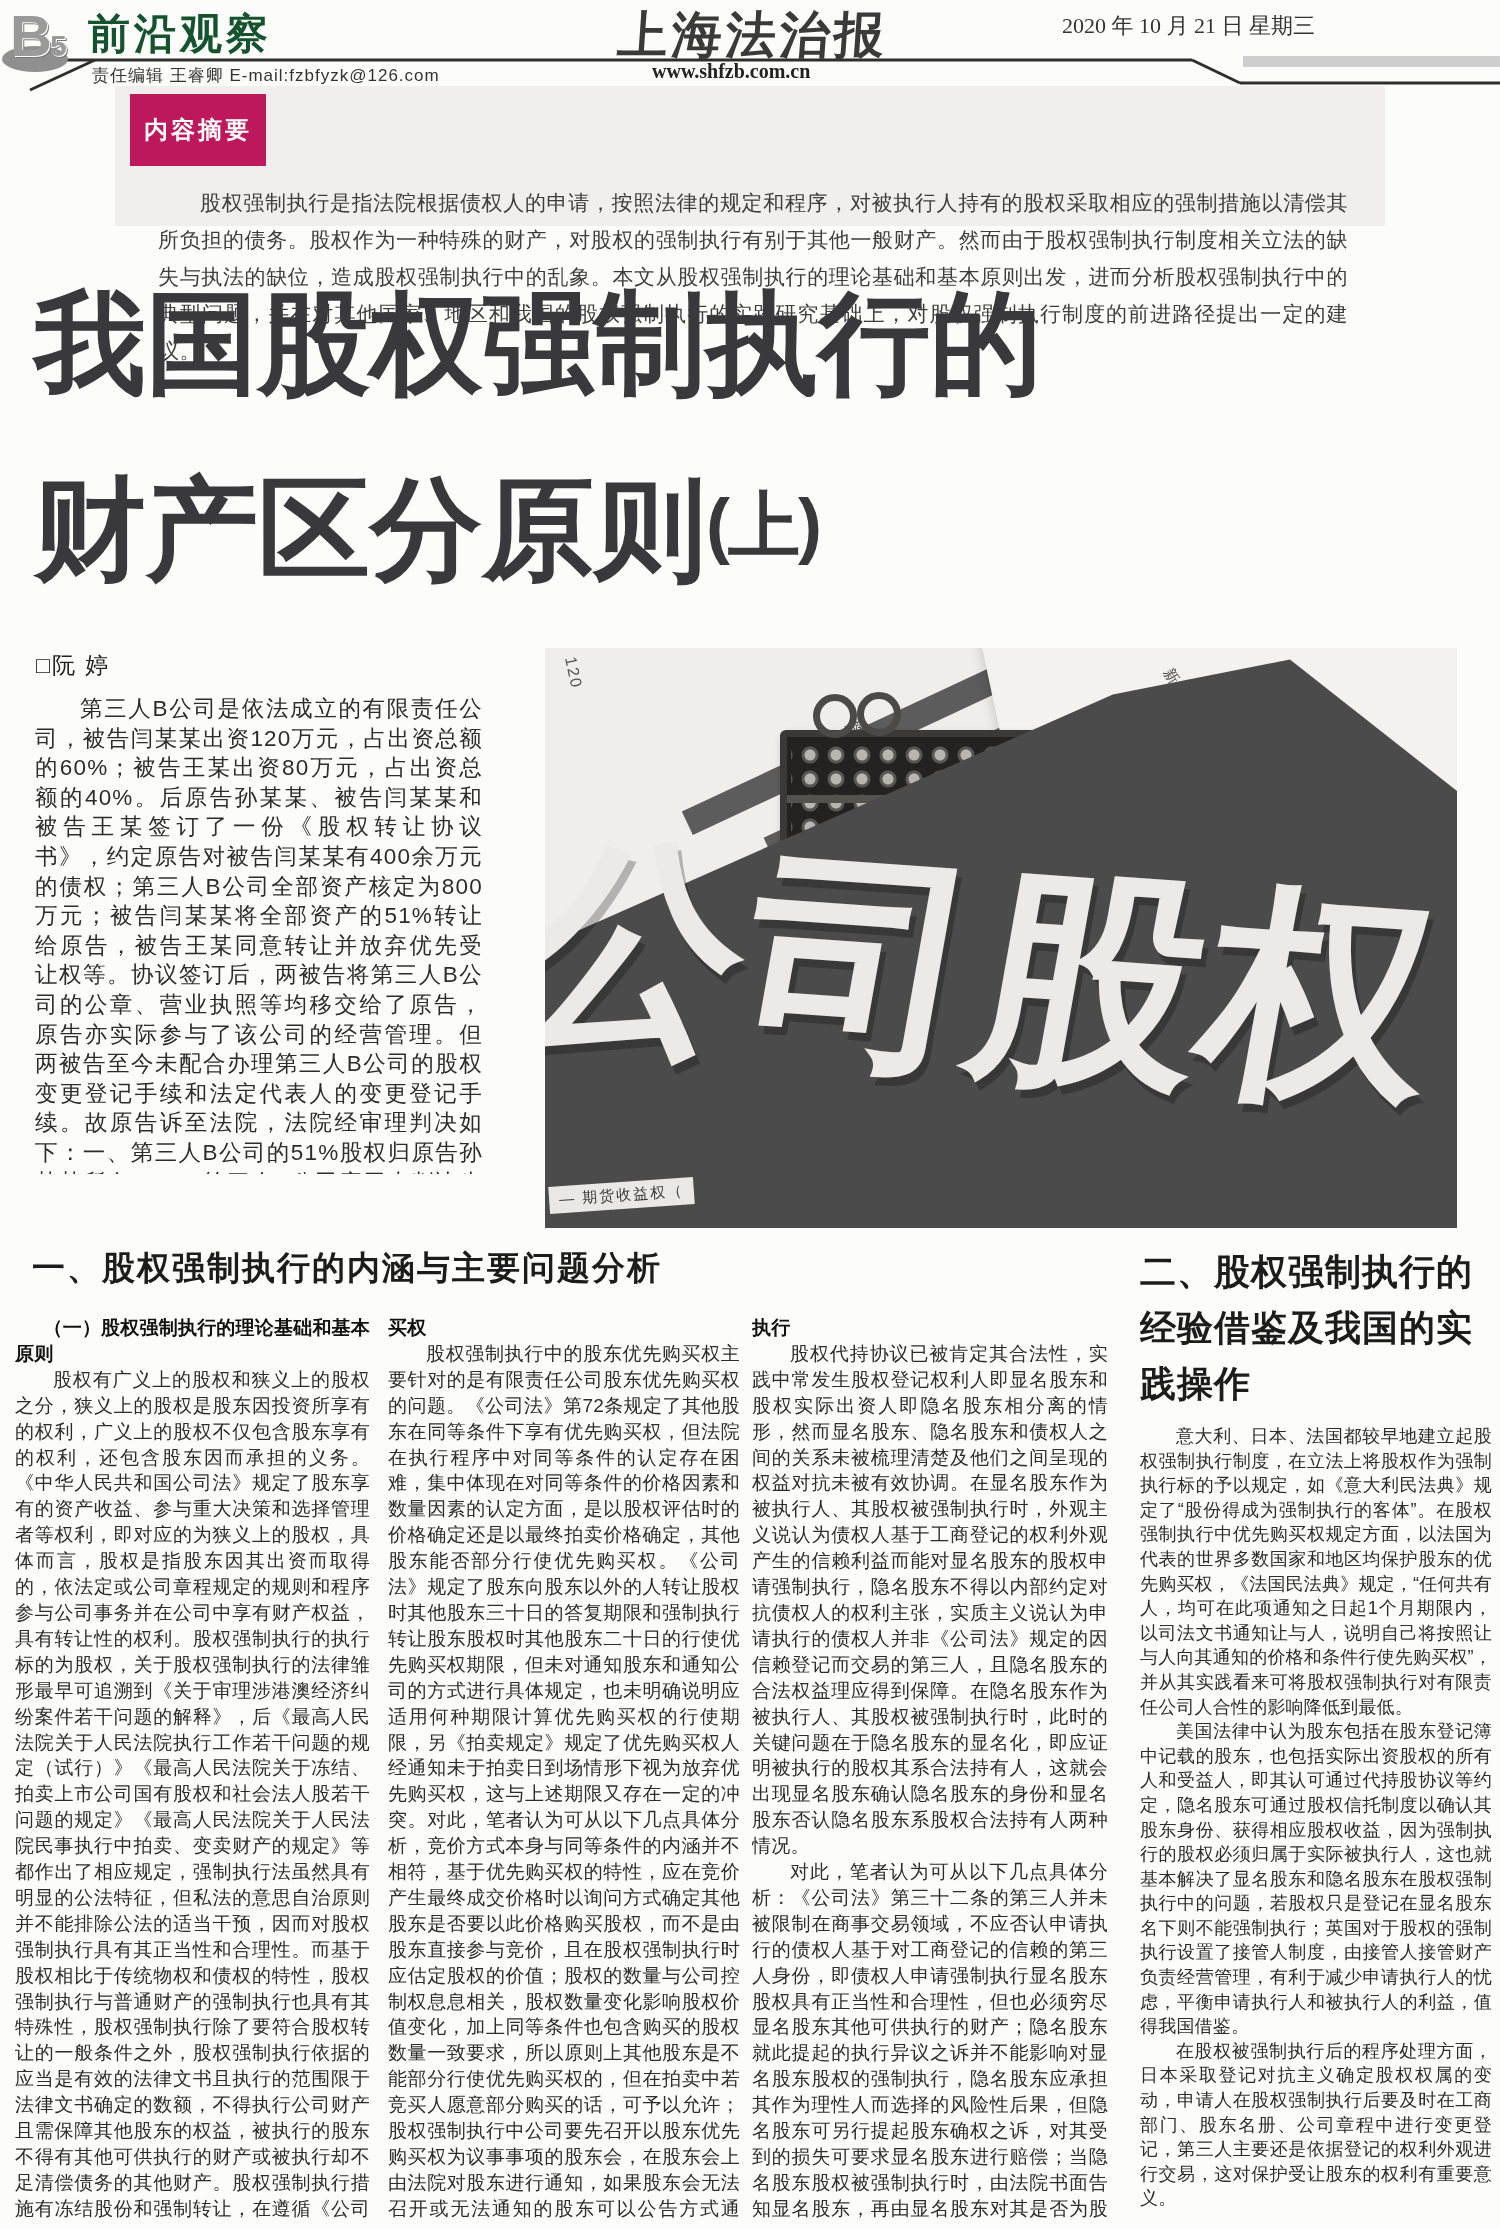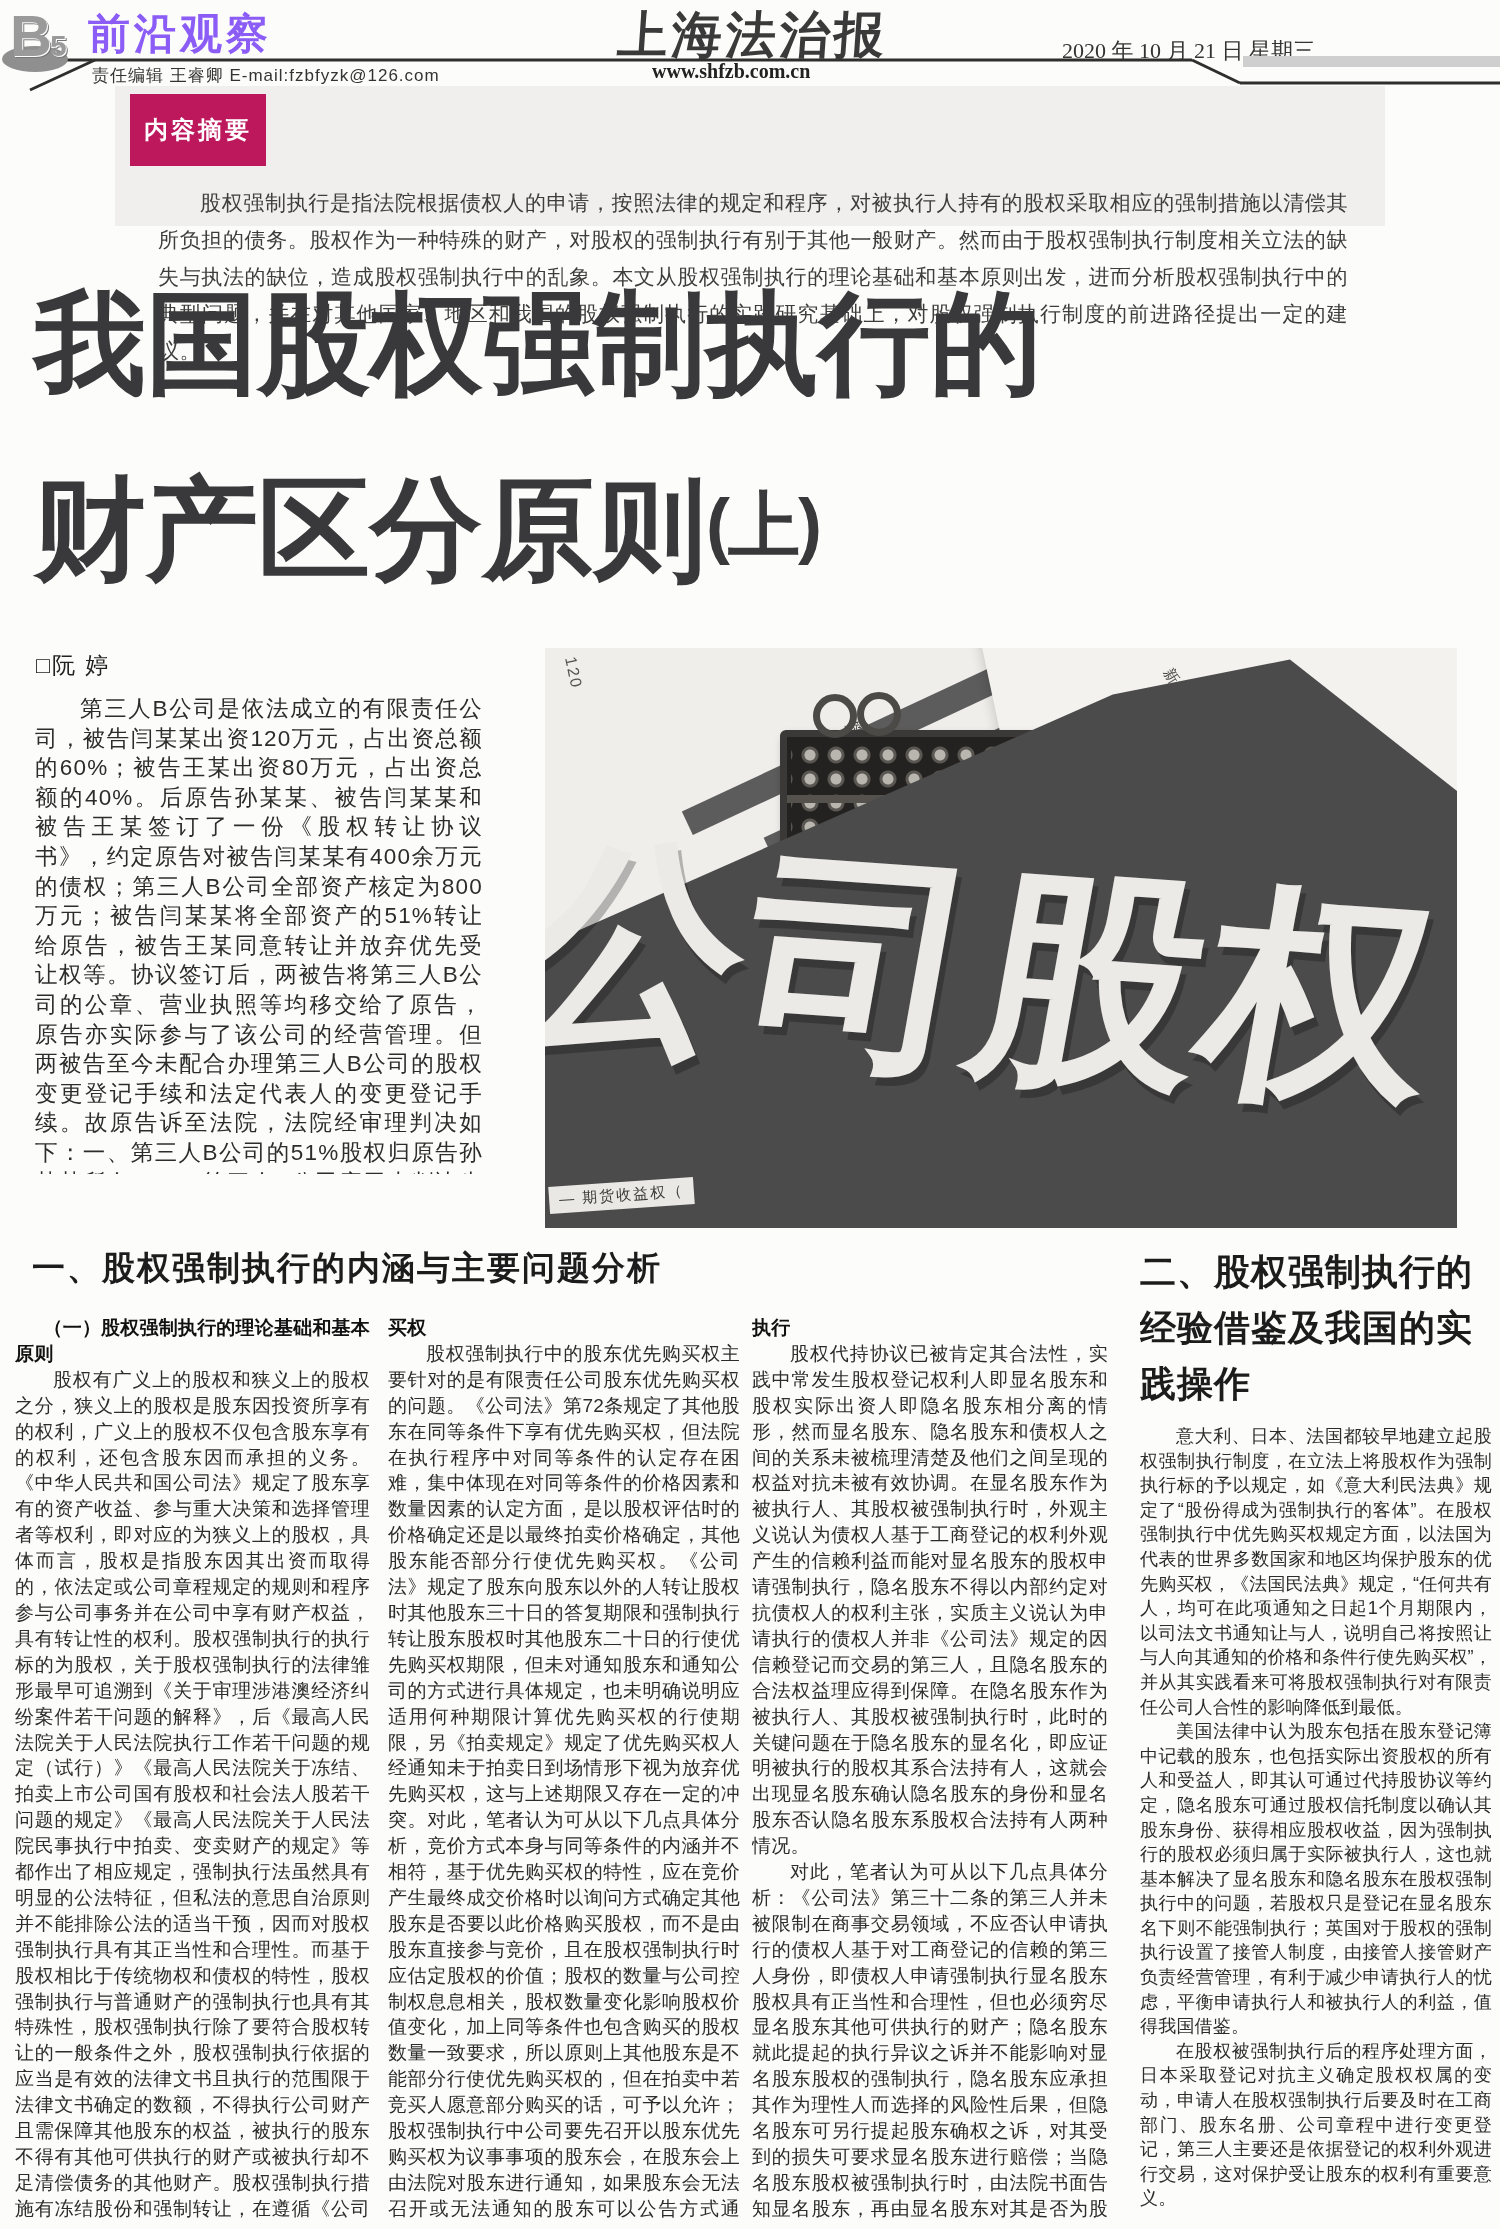--- a/index.html
+++ b/index.html
@@ -4,27 +4,27 @@
 <style>
   html,body{margin:0;padding:0;background:#e8e8e8;}
   #page{position:relative;width:1500px;height:2229px;background:#fcfcfb;margin:0 auto;overflow:hidden;
         font-family:"Liberation Sans","DejaVu Sans",sans-serif;color:#2e2e2e;}
   .abs{position:absolute;}
   
   .badge-ellipse{left:2px;top:46px;width:66px;height:26px;background:#8f8f8f;border-radius:50%;}
   .badge-b{left:10px;top:2px;font-size:58px;font-weight:900;color:#9a9a9a;letter-spacing:-2px;
            text-shadow:1px 1px 0 #fff,2px 2px 0 #777;}
   .badge-b small{font-size:30px;font-weight:900;}
-  .section-name{left:88px;top:6px;font-size:42px;font-weight:900;color:#8b5cf6;letter-spacing:4px;}
+  .section-name{left:88px;top:6px;font-size:42px;font-weight:900;color:#14532d;letter-spacing:4px;}
   .editor-line{left:92px;top:64px;font-size:17px;color:#333;letter-spacing:1px;}
   .paper-name{left:618px;top:2px;font-size:50px;font-weight:900;color:#3a3a3a;
               font-family:"Liberation Serif","DejaVu Serif",serif;letter-spacing:4px;transform:skewX(-4deg);}
   .website{left:652px;top:60px;font-size:20px;font-weight:bold;color:#222;
            font-family:"Liberation Serif","DejaVu Serif",serif;}
-  .date-line{left:1062px;top:36px;font-size:22px;color:#333;font-family:"Liberation Serif","DejaVu Serif",serif;}
+  .date-line{left:1062px;top:11px;font-size:22px;color:#333;font-family:"Liberation Serif","DejaVu Serif",serif;}
   .date-bar{left:1243px;top:56px;width:257px;height:11px;background:#cfcfcf;}
   .header-rule{left:0;top:0;width:1500px;height:100px;pointer-events:none;}
   
   .abstract-box{left:115px;top:86px;width:1270px;height:140px;background:#f0efed;}
   .abstract-label{left:130px;top:94px;background:#be185d;color:#fff;font-size:24px;font-weight:bold;
                   letter-spacing:3px;padding:20px 14px;}
   .abstract-text{left:158px;top:148px;width:1190px;font-size:21px;line-height:37px;color:#3d3d3d;
                  text-align:justify;text-indent:2em;letter-spacing:0.5px;margin-top:36px;}
   
   .title1{left:34px;top:288px;font-size:112px;font-weight:900;color:#39393b;letter-spacing:0px;line-height:1;}

